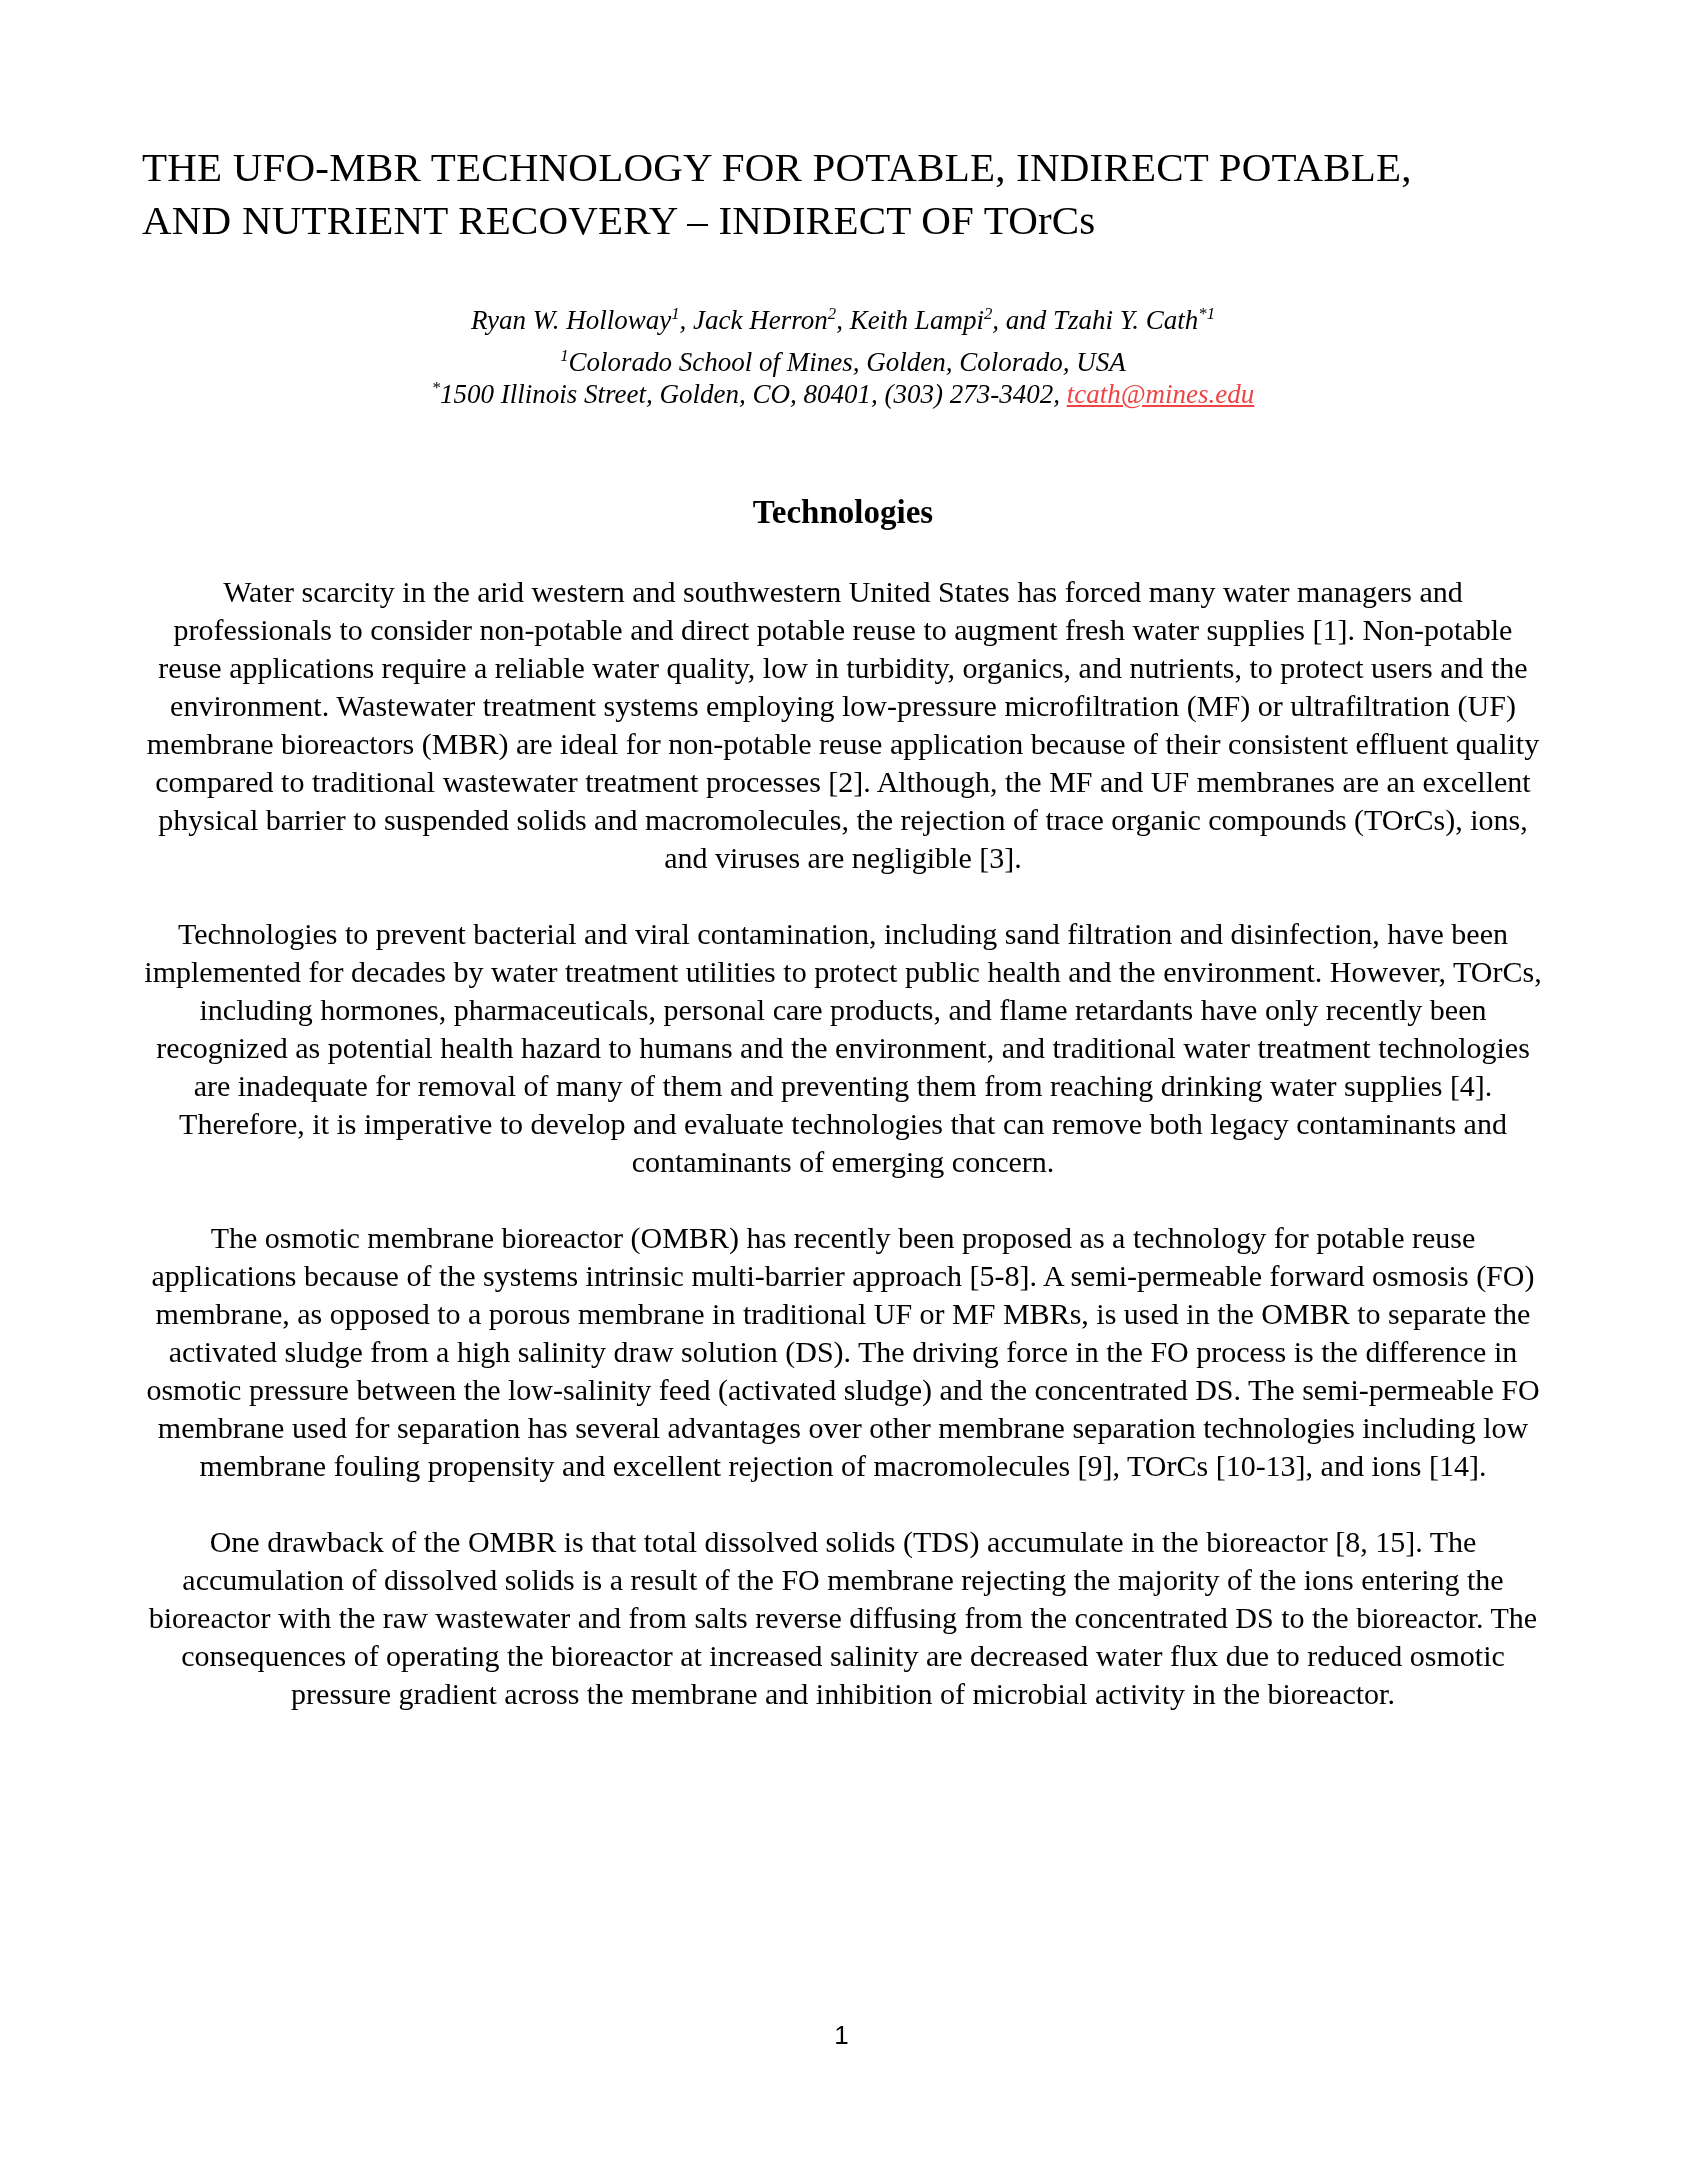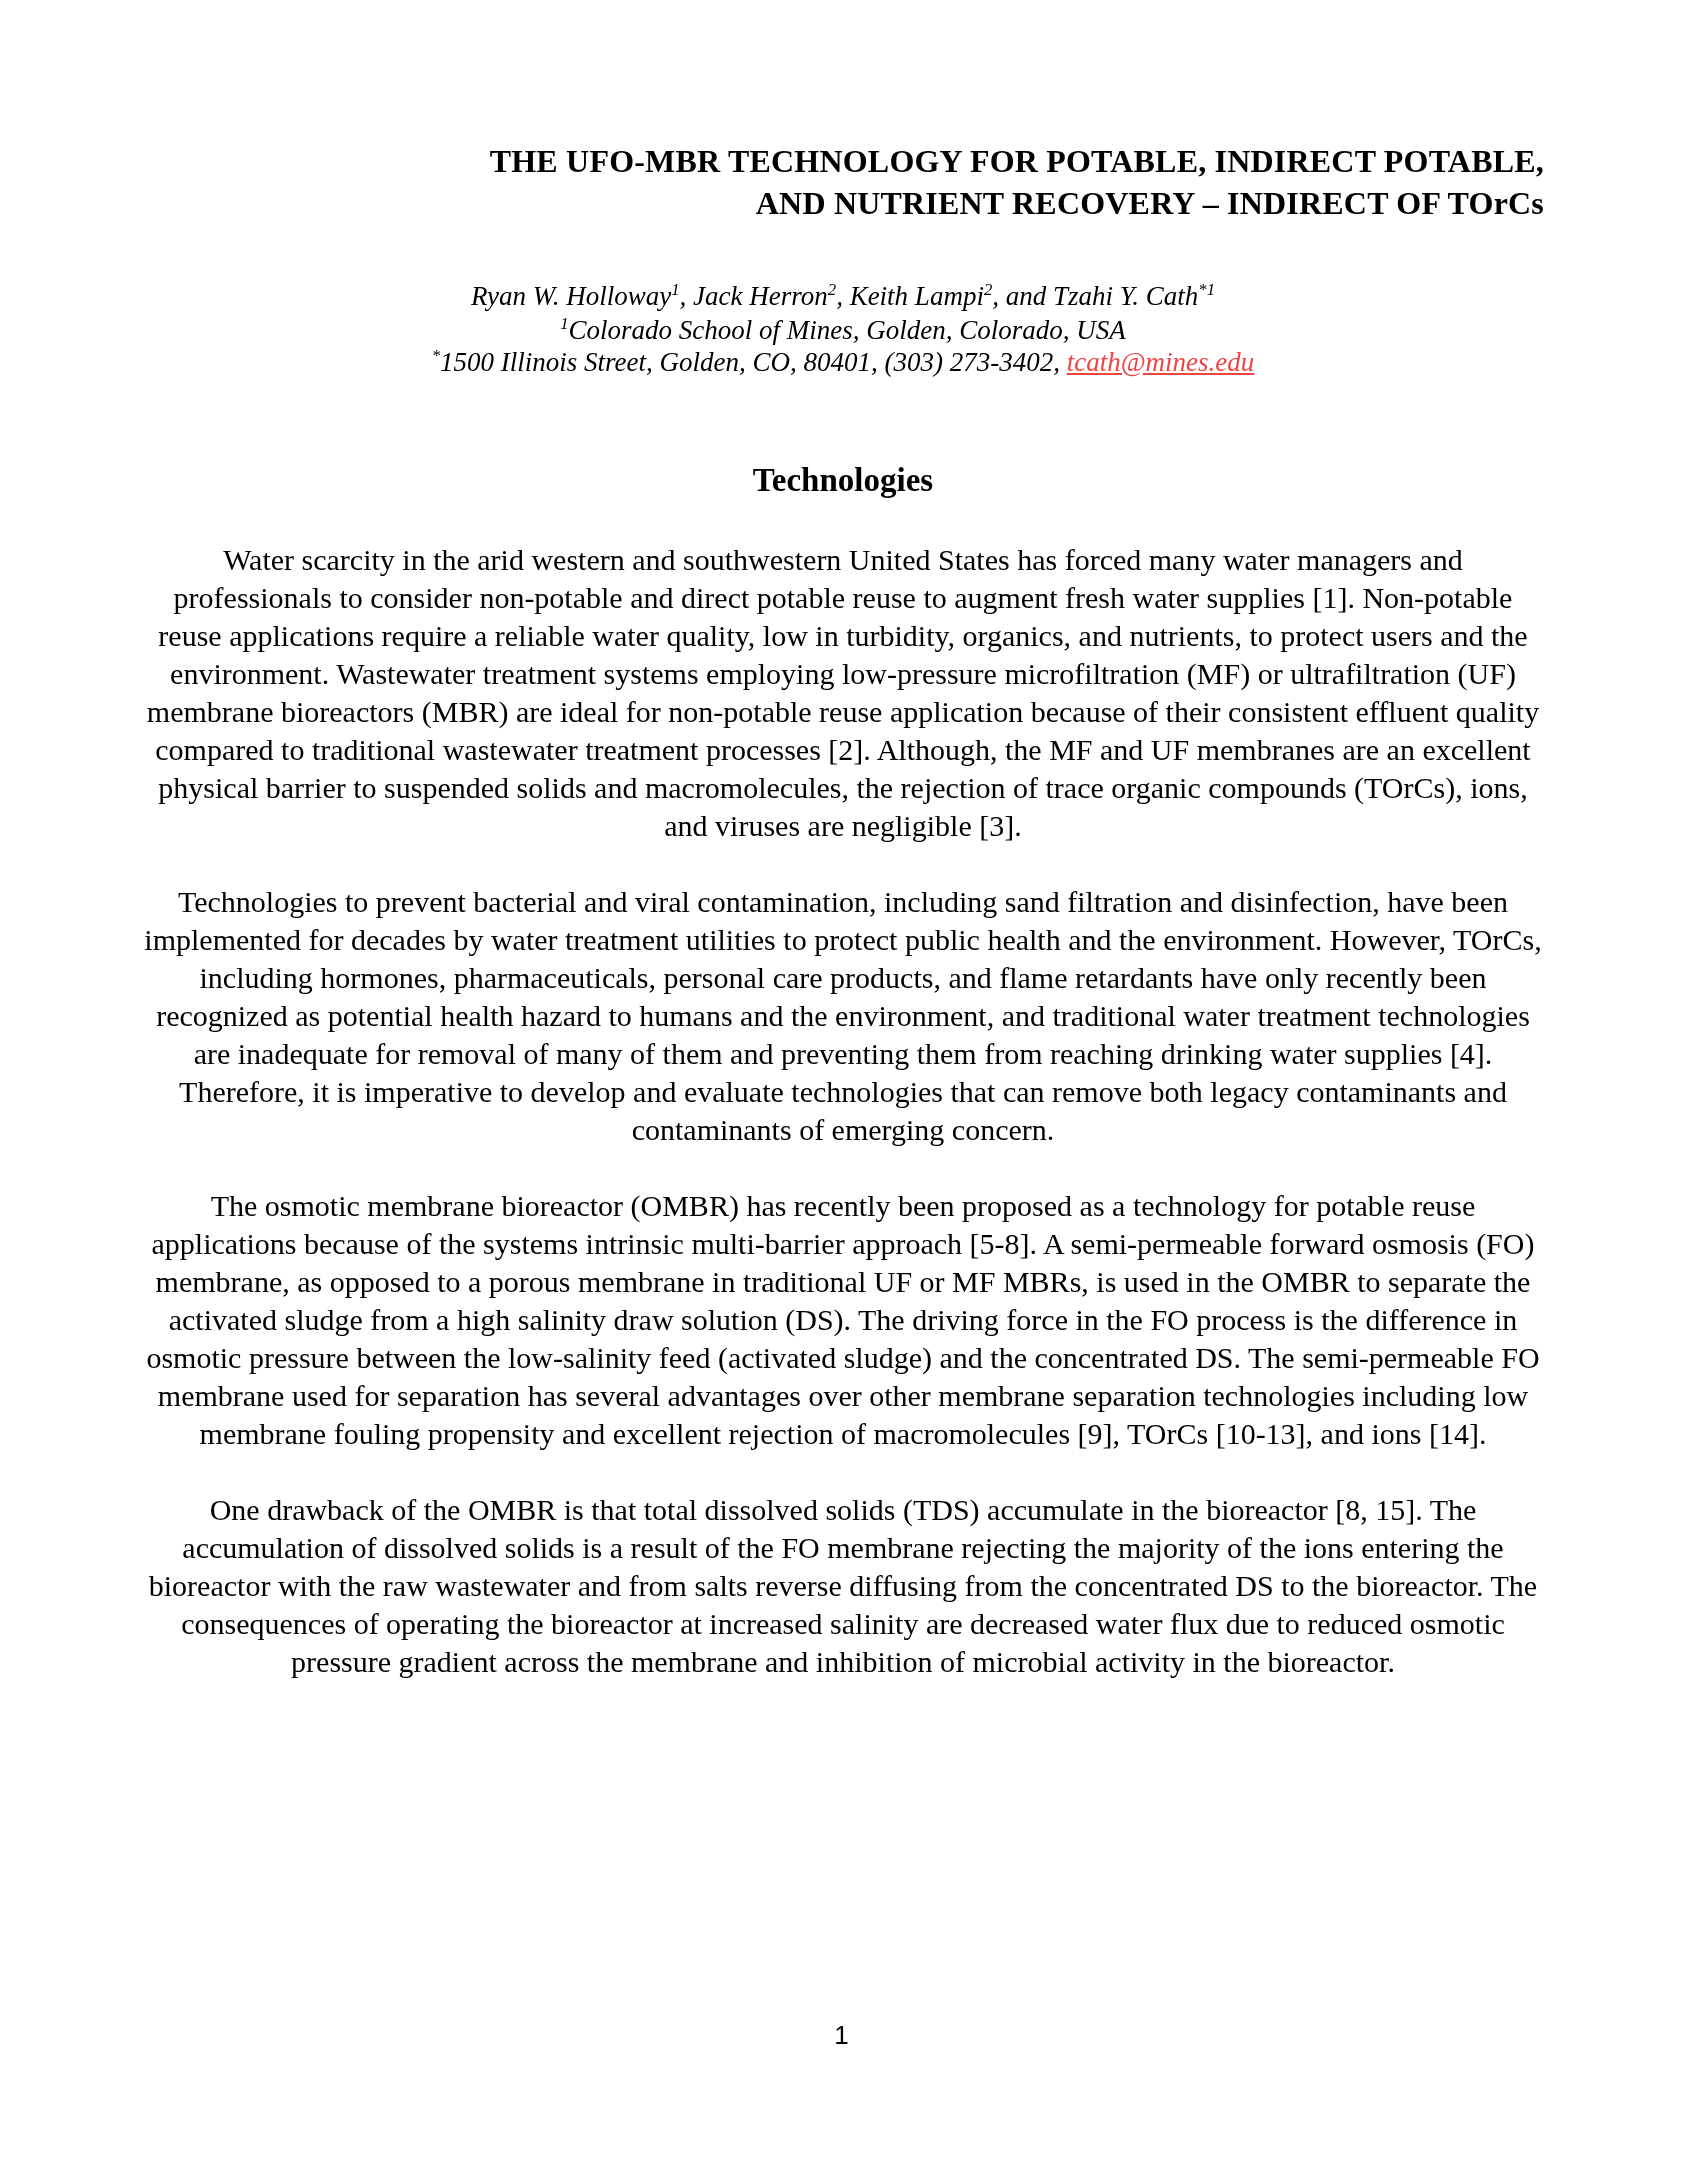--- a/index.html
+++ b/index.html
@@ -10,34 +10,34 @@
     background: #ffffff;
     color: #000000;
     position: relative;
     font-family: "Liberation Serif", "DejaVu Serif", serif;
     overflow: hidden;
   }
   .content {
     padding: 141px 139px 0 142px;
   }
   .title {
-    font-size: 32px;
-    font-weight: bold;
-    text-align: right;
+    font-size: 41px;
+    font-weight: normal;
+    text-align: left;
     line-height: 1.3;
     letter-spacing: 0.2px;
   }
   .author-block {
     margin-top: 57px;
     text-align: center;
     font-style: italic;
     font-size: 27px;
     line-height: 1.18;
   }
-  .author-line { margin-bottom: 2px; }
+  .author-line { margin-bottom: 11px; }
   sup {
     font-size: 62%;
     vertical-align: super;
     line-height: 0;
   }
   .email-link {
     text-decoration: underline;
     cursor: pointer;
   }
   .section-heading {

